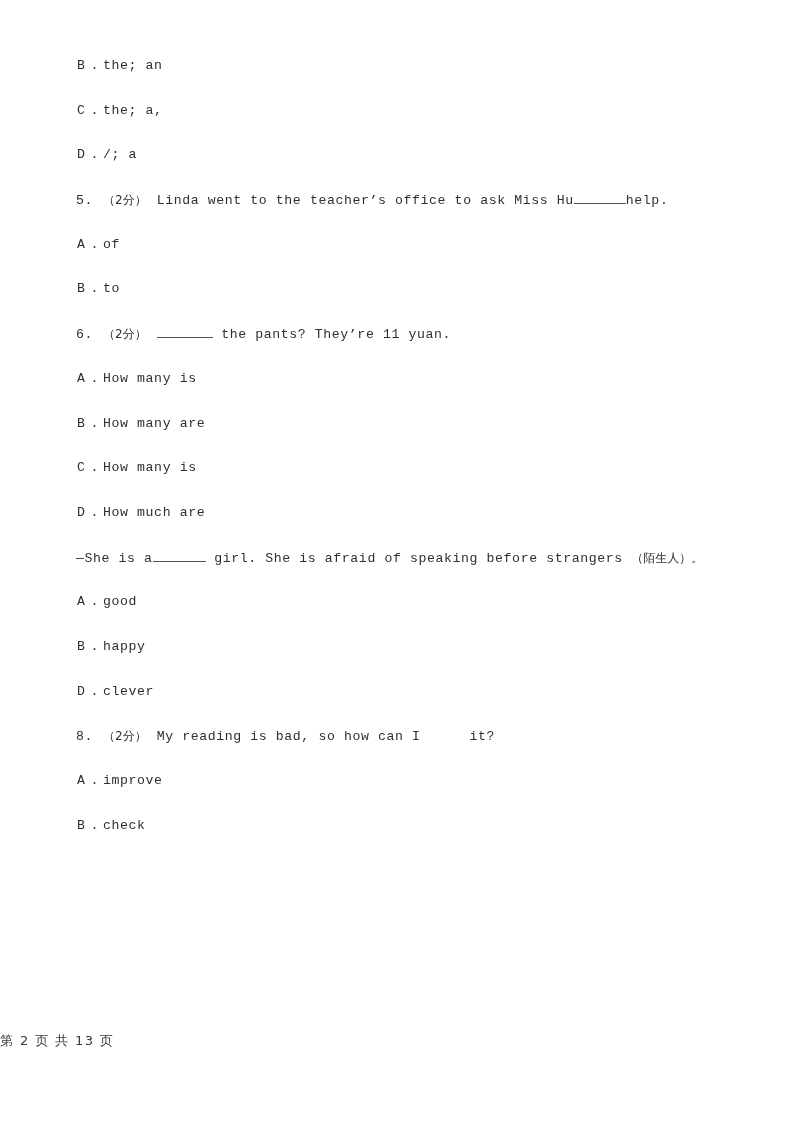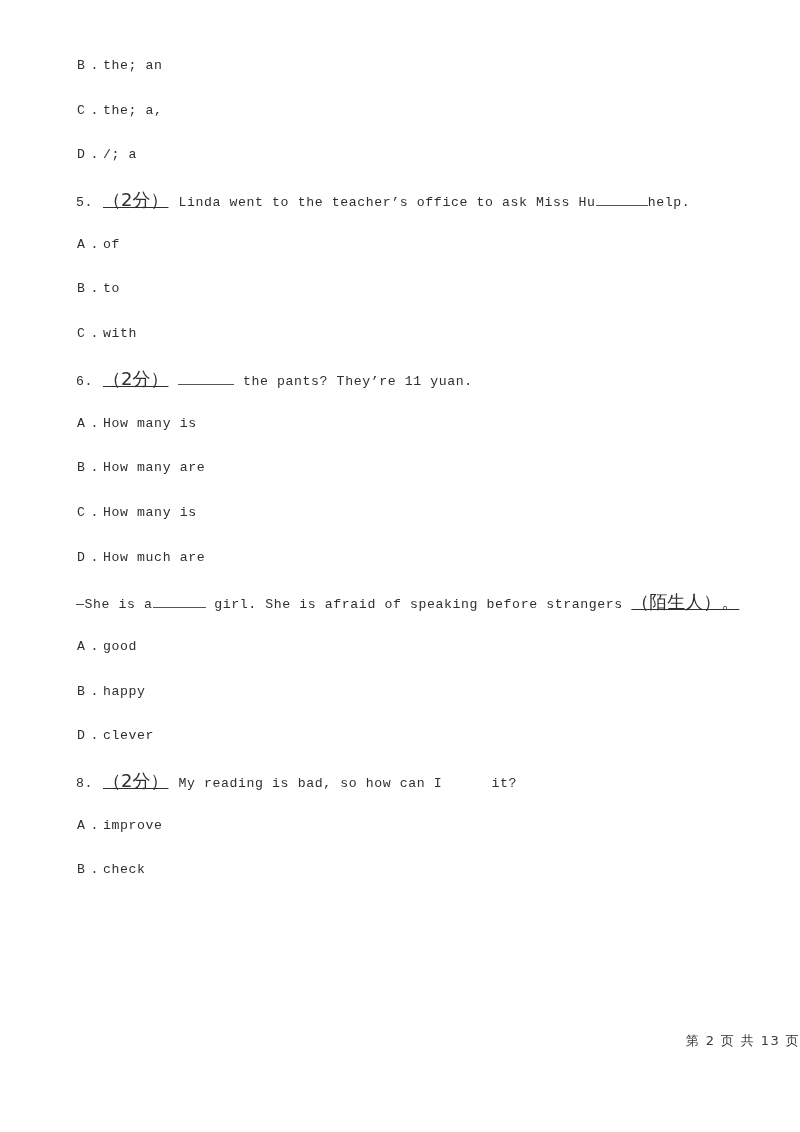--- a/index.html
+++ b/index.html
@@ -80,30 +80,29 @@
   }
   .blank-ul.w5 { width: 52px; }
   .blank-ul.w6 { width: 56px; }
   .blank-ul.w7 { width: 53px; }
   .blank-gap {
     display: inline-block;
   }
   .blank-gap.w8 { width: 49px; }
   .cjk {
     font-family: "DejaVu Sans", "Liberation Sans", sans-serif;
-    font-size: 18px;
+    font-size: 12px;
     letter-spacing: 0;
-    text-decoration: underline;
   }
   .footer {
     position: absolute;
     left: 0;
     top: 1032px;
     width: 800px;
-    text-align: right;
+    text-align: left;
     font-family: "DejaVu Sans", "Liberation Sans", sans-serif;
     font-size: 13px;
     color: #3a3a3a;
     letter-spacing: 1.4px;
   }
 </style>
 </head>
 <body>
 
 <div class="page">
@@ -120,23 +119,20 @@
     </div>
 
     <div class="line">
       <span class="q-num">5.</span><span class="q-marks cjk">（2分）</span><span class="q-body">Linda went to the teacher’s office to ask Miss Hu </span><span class="blank-ul w5"></span><span>help.</span>
     </div>
     <div class="line opt">
       <span class="opt-letter">A</span><span class="opt-dot">.</span><span class="opt-text">of</span>
     </div>
     <div class="line opt">
       <span class="opt-letter">B</span><span class="opt-dot">.</span><span class="opt-text">to</span>
-    </div>
-    <div class="line opt">
-      <span class="opt-letter">C</span><span class="opt-dot">.</span><span class="opt-text">with</span>
     </div>
 
     <div class="line">
       <span class="q-num">6.</span><span class="q-marks cjk">（2分）</span><span class="q-body"></span><span class="blank-ul w6"></span><span> the pants? They’re 11 yuan.</span>
     </div>
     <div class="line opt">
       <span class="opt-letter">A</span><span class="opt-dot">.</span><span class="opt-text">How many is</span>
     </div>
     <div class="line opt">
       <span class="opt-letter">B</span><span class="opt-dot">.</span><span class="opt-text">How many are</span>

